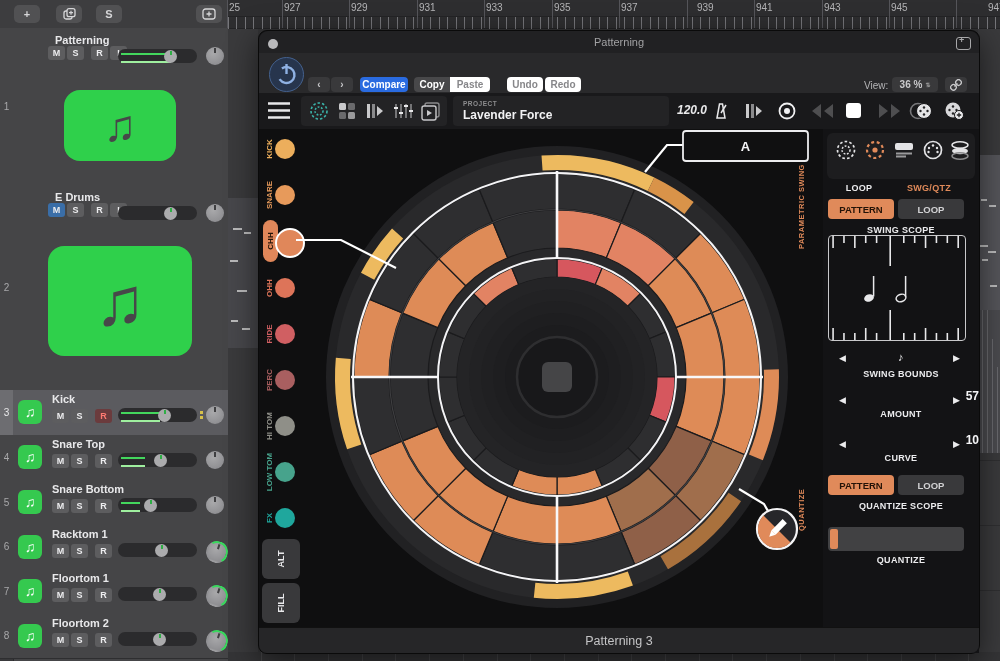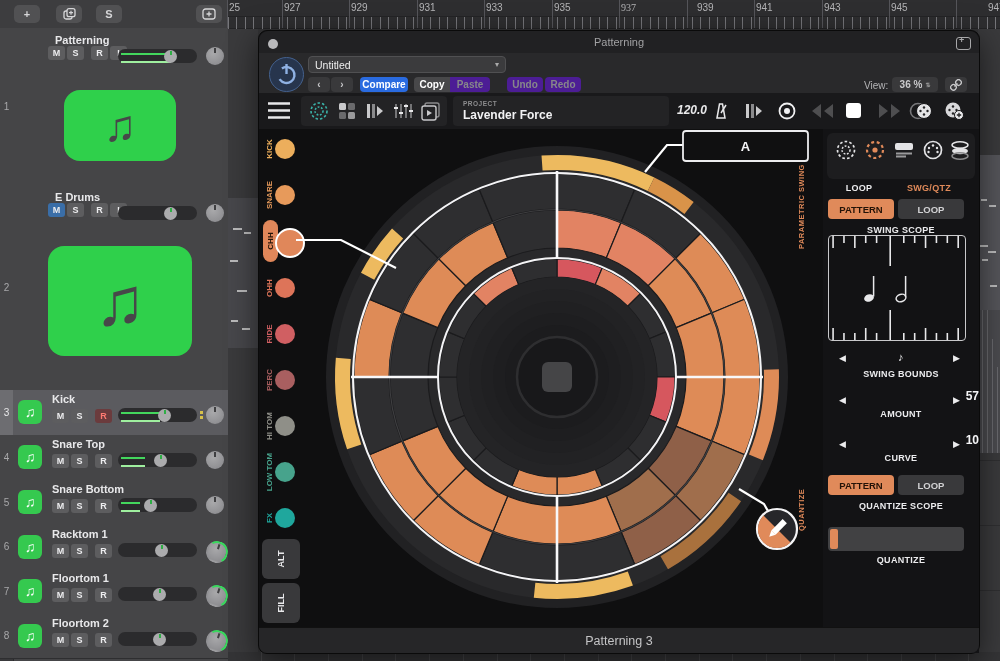--- a/index.html
+++ b/index.html
@@ -52,21 +52,21 @@
   .expand-ic{position:absolute;right:8px;top:6px;width:13px;height:11px;border:1.5px solid #a8a8aa;border-radius:3px;}
   .expand-ic::after{content:"+";position:absolute;left:2px;top:-3px;color:#a8a8aa;font-size:9px;font-weight:bold;}
   .plug-ctl{position:absolute;left:0;top:22px;width:100%;height:40px;background:#29292b;border-bottom:1px solid #111;}
   .pwr{position:absolute;left:10px;top:4px;width:33px;height:33px;border-radius:50%;background:#27354d;border:1.5px solid #44618e;}
   .drop{position:absolute;left:49px;top:3px;width:184px;height:15px;background:#3b3b3d;border:1px solid #505052;border-radius:4px;
         color:#eee;font-size:10.5px;display:flex;align-items:center;padding:0 6px;}
   .drop .chev{margin-left:auto;color:#aaa;font-size:8px;}
   .cbtn{position:absolute;top:24px;height:15px;border-radius:4px;background:#39393b;color:#c9c9cb;
         font-size:10px;font-weight:bold;display:flex;align-items:center;justify-content:center;}
   .cbtn.blue{background:#2a6be0;color:#fff;}
-  .cbtn.dim{color:#87878a;background:#4c1d95;}
+  .cbtn.dim{color:#87878a;background:#ffffff;}
   .viewlbl{position:absolute;top:27px;font-size:10px;color:#b5b5b7;}
   
   .ptool{position:absolute;left:0;top:62px;width:100%;height:36px;background:#19191b;border-bottom:1px solid #060607;}
   .pbox{position:absolute;top:3px;height:30px;background:#232325;border-radius:4px;}
   .proj-l{position:absolute;left:10px;top:4px;font-size:6.5px;font-weight:bold;letter-spacing:.5px;color:#8d8d8f;}
   .proj-n{position:absolute;left:10px;top:12px;font-size:12px;font-weight:bold;color:#f2f2f4;}
   .tempo{position:absolute;top:10px;font-size:12px;font-weight:bold;color:#e9e9eb;font-style:italic;}
   
   .inst-lbl{position:absolute;font-size:8px;font-weight:bold;transform:translate(-50%,-50%) rotate(-90deg);white-space:nowrap;}
   .inst-dot{position:absolute;border-radius:50%;}
@@ -157,21 +157,21 @@
         <div class="ruler-num" style="left: 56px;">927</div>
         <div style="position: absolute; left: 54px; top: 0px; width: 1px; height: 28px; background: rgb(85, 85, 90);"></div>
         <div class="ruler-num" style="left: 123px;">929</div>
         <div style="position: absolute; left: 121px; top: 0px; width: 1px; height: 28px; background: rgb(85, 85, 90);"></div>
         <div class="ruler-num" style="left: 191px;">931</div>
         <div style="position: absolute; left: 189px; top: 0px; width: 1px; height: 28px; background: rgb(85, 85, 90);"></div>
         <div class="ruler-num" style="left: 258px;">933</div>
         <div style="position: absolute; left: 256px; top: 0px; width: 1px; height: 28px; background: rgb(85, 85, 90);"></div>
         <div class="ruler-num" style="left: 326px;">935</div>
         <div style="position: absolute; left: 324px; top: 0px; width: 1px; height: 28px; background: rgb(85, 85, 90);"></div>
-        <div class="ruler-num" style="left: 393px; font-family: Liberation Serif, serif;">937</div>
+        <div class="ruler-num" style="left: 393px;">937</div>
         <div style="position: absolute; left: 391px; top: 0px; width: 1px; height: 28px; background: rgb(85, 85, 90);"></div>
         <div class="ruler-num" style="left: 461px; margin-left: 8px;">939</div>
         <div style="position: absolute; left: 459px; top: 0px; width: 1px; height: 28px; background: rgb(85, 85, 90);"></div>
         <div class="ruler-num" style="left: 528px;">941</div>
         <div style="position: absolute; left: 526px; top: 0px; width: 1px; height: 28px; background: rgb(85, 85, 90);"></div>
         <div class="ruler-num" style="left: 596px;">943</div>
         <div style="position: absolute; left: 594px; top: 0px; width: 1px; height: 28px; background: rgb(85, 85, 90);"></div>
         <div class="ruler-num" style="left: 663px;">945</div>
         <div style="position: absolute; left: 661px; top: 0px; width: 1px; height: 28px; background: rgb(85, 85, 90);"></div>
         <div class="ruler-num" style="left: 760px;">947</div>
@@ -299,24 +299,20 @@
       <span>Patterning</span>
       <div class="expand-ic"></div>
     </div>
 
     <div class="plug-ctl">
       <div class="pwr">
         <svg width="33" height="33" viewBox="0 0 33 33">
           <circle cx="16.5" cy="17" r="8" fill="none" stroke="#8fb1e3" stroke-width="2.4" stroke-dasharray="38 12" transform="rotate(-125 16.5 17)"></circle>
           <line x1="16.5" y1="6" x2="16.5" y2="16" stroke="#8fb1e3" stroke-width="2.4"></line>
         </svg>
-      </div>
-      <div class="drop">
-        <span>Untitled</span>
-        <span class="chev">▾</span>
       </div>
       <div class="cbtn" style="left:49px;width:22px;">‹</div>
       <div class="cbtn" style="left:72px;width:22px;">›</div>
       <div class="cbtn blue" style="left:101px;width:48px;">Compare</div>
       <div class="cbtn" style="left:155px;width:36px;border-radius:4px 0 0 4px;background:#48484a;color:#fff;">Copy</div>
       <div class="cbtn dim" style="left:191px;width:40px;border-radius:0 4px 4px 0;">Paste</div>
       <div class="cbtn dim" style="left:248px;width:36px;">Undo</div>
       <div class="cbtn dim" style="left:286px;width:36px;">Redo</div>
       <span class="viewlbl" style="left:605px;">View:</span>
       <div class="cbtn" style="left:633px;width:46px;">

